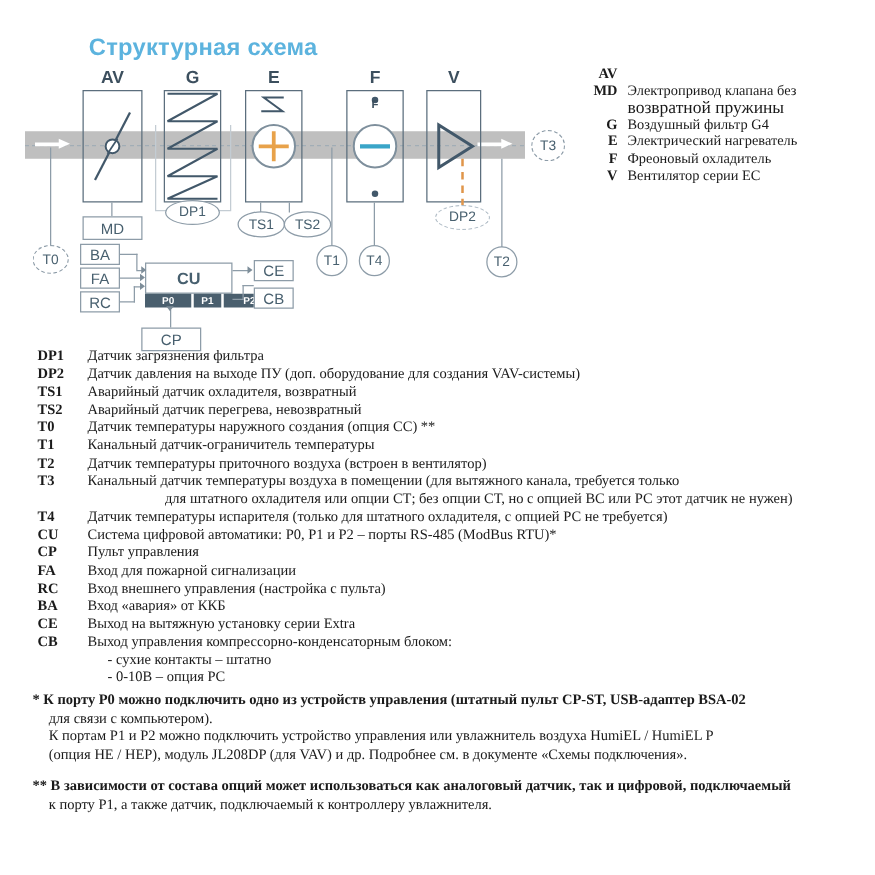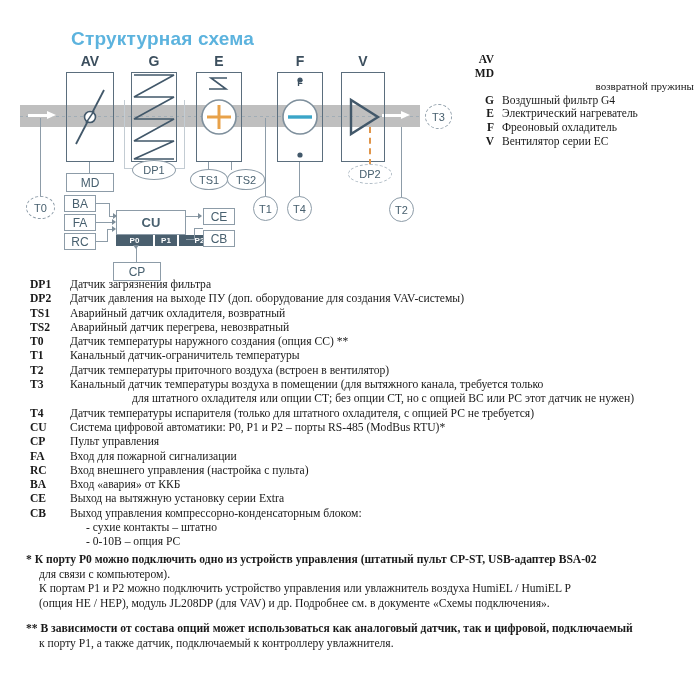--- a/index.html
+++ b/index.html
@@ -107,21 +107,21 @@
   }
 
   
   .legend{position:absolute;left:462px;top:53px;width:232px;}
   .legend-row{display:flex;font-size:11.5px;line-height:13.6px;}
   .legend-key{
     width:32px;flex:0 0 32px;text-align:right;padding-right:8px;
     font-weight:bold;
   }
   .legend-val{flex:1;}
-  .legend-cont{padding-left:40px;font-size:11px;line-height:13.6px;text-align:right;}
+  .legend-cont{padding-left:40px;font-size:14px;line-height:13.6px;}
 
   
   .defs{position:absolute;left:24px;top:278px;width:660px;}
   .def-row{display:flex;font-size:11.6px;line-height:14.3px;}
   .def-key{width:46px;flex:0 0 46px;font-weight:bold;padding-left:6px;box-sizing:border-box;}
   .def-val{flex:1;}
   .def-sub{padding-left:108px;font-size:11.6px;line-height:14.3px;}
   .def-sub2{padding-left:62px;font-size:11.6px;line-height:14.3px;}
 
   
@@ -261,20 +261,21 @@
     <div class="wire v" style="left:136px;top:208px;height:14px;"></div>
     <div class="tick down" style="left:133px;top:205px;"></div>
   </div>
 
   <div class="legend">
     <div class="legend-row">
       <div class="legend-key">AV</div>
     </div>
     <div class="legend-row">
       <div class="legend-key">MD</div>
+      <div class="legend-val">Электропривод клапана без</div>
     </div>
     <div class="legend-cont">возвратной пружины</div>
     <div class="legend-row">
       <div class="legend-key">G</div>
       <div class="legend-val">Воздушный фильтр G4</div>
     </div>
     <div class="legend-row">
       <div class="legend-key">E</div>
       <div class="legend-val">Электрический нагреватель</div>
     </div>

